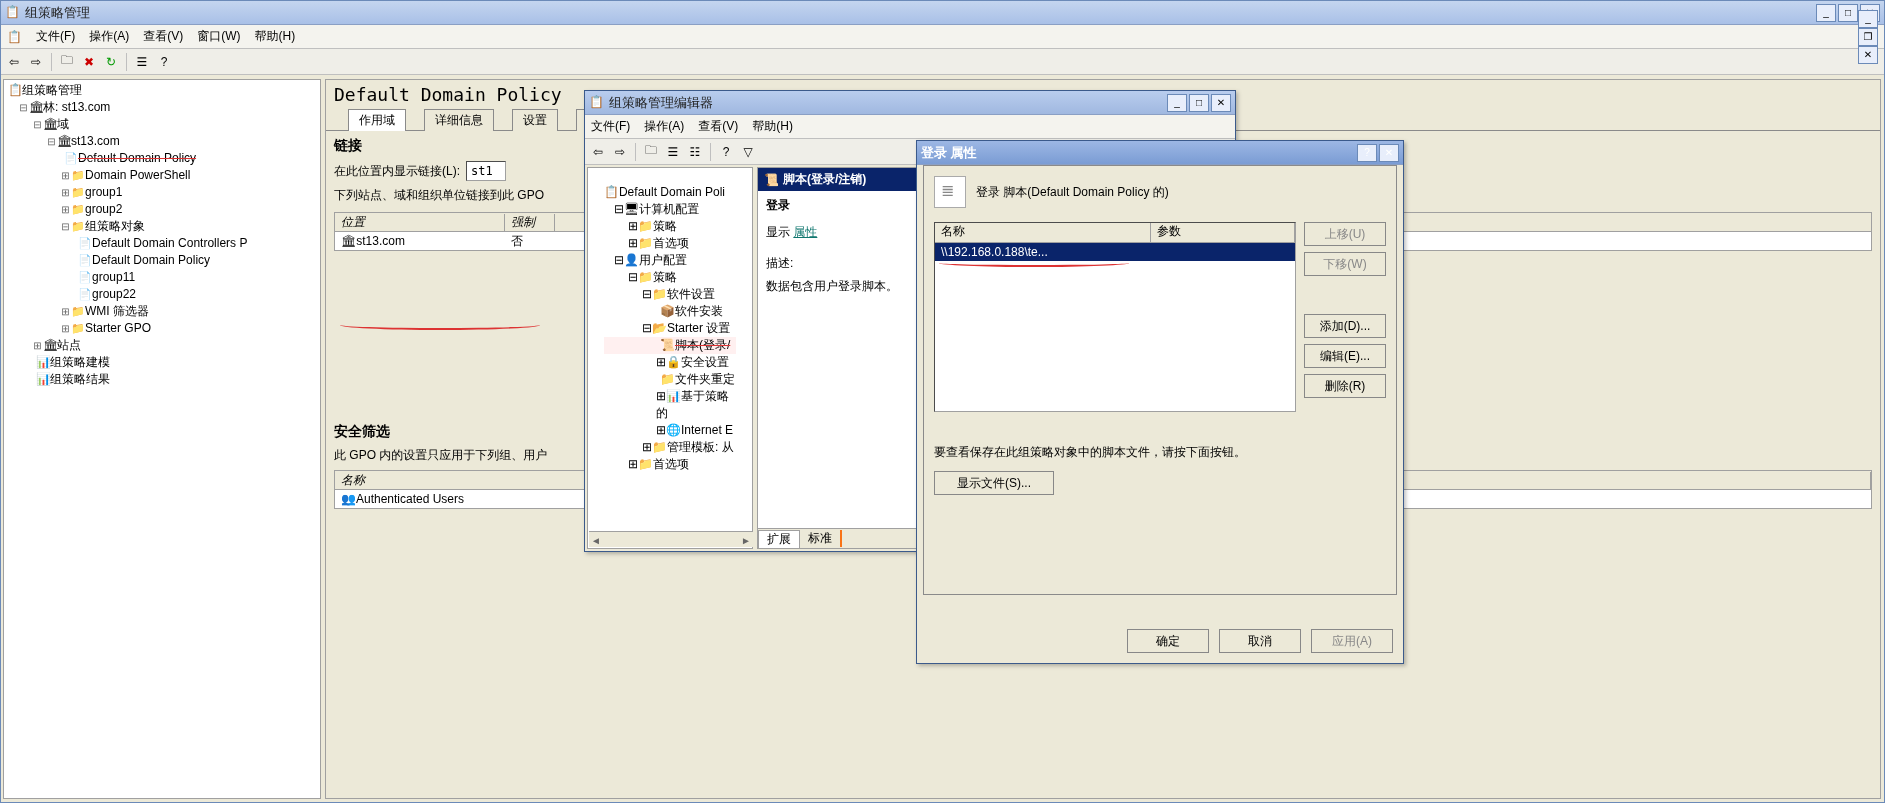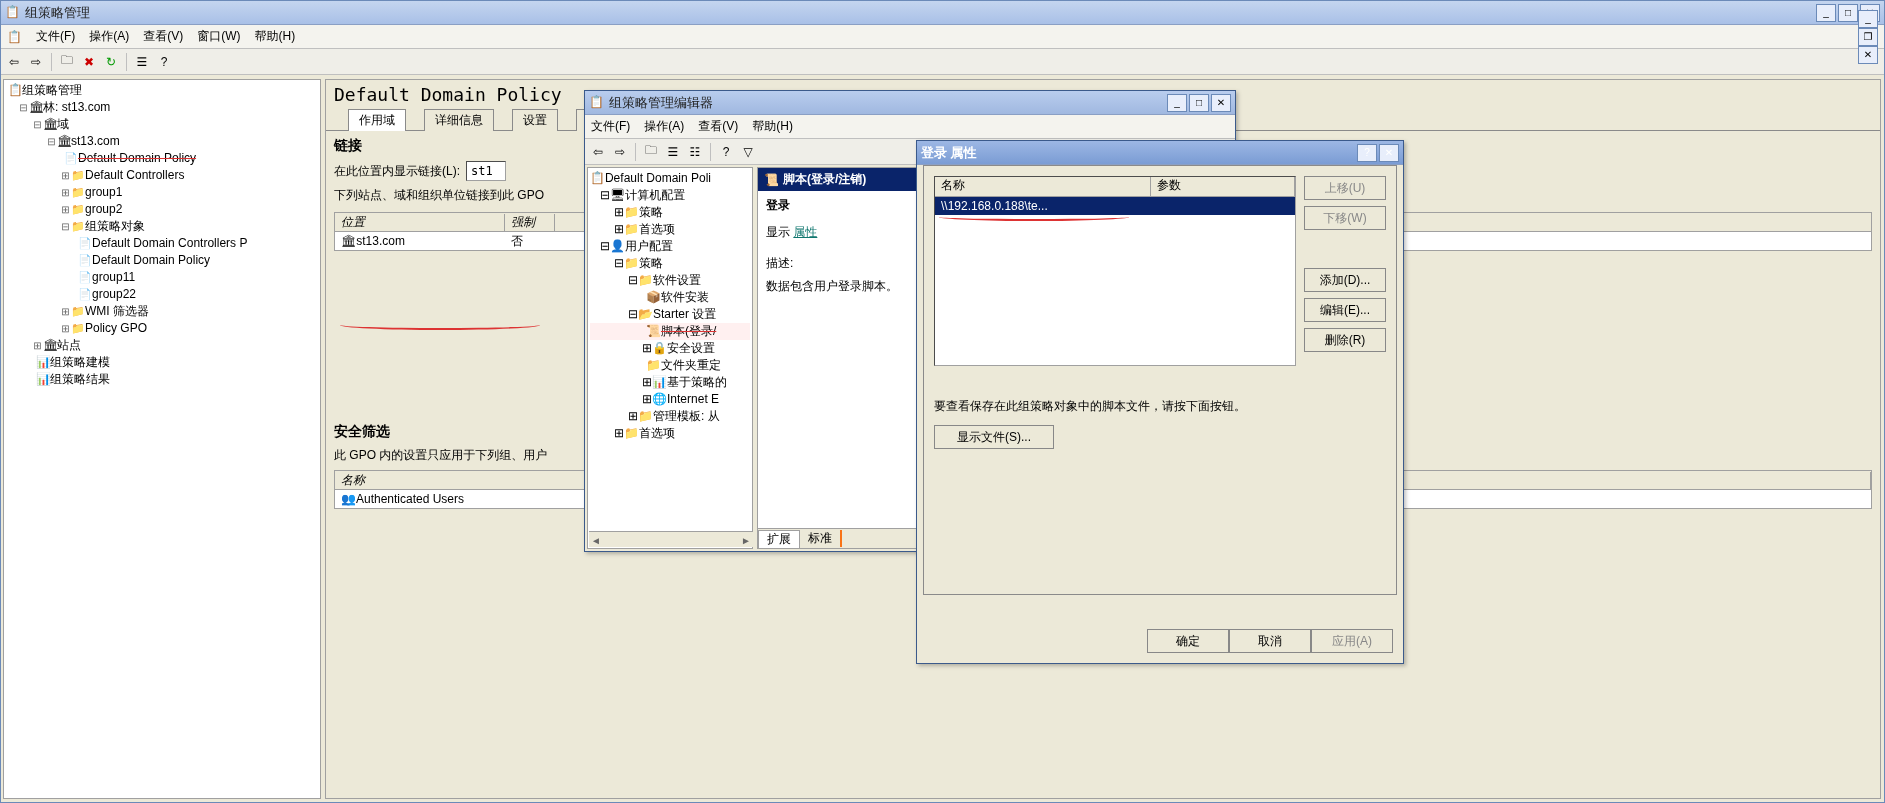--- a/index.html
+++ b/index.html
@@ -38,21 +38,21 @@
 .grid-head div { padding: 0 6px; border-right: 1px solid #a0a0a0; font-style: italic; }
 .grid-body { border: 1px solid #a0a0a0; border-top: none; background: #fff; min-height: 18px; }
 .grid-row { display: flex; height: 18px; align-items: center; }
 .grid-row div { padding: 0 6px; }
 input.flat { border: 1px inset #a0a0a0; background: #fff; height: 20px; padding: 0 4px; font-family: monospace; }
 
 
 .editor-window { position: absolute; left: 584px; top: 90px; width: 652px; height: 462px; background: #ece9d8; border: 1px solid #3b5a8b; box-shadow: 2px 2px 4px rgba(0,0,0,.25); }
 .editor-window .titlebar { background: linear-gradient(#b9cdee,#a0b8e0); }
 .editor-body { position: absolute; left: 2px; top: 76px; right: 2px; bottom: 2px; display: flex; }
-.editor-tree { width: 166px; background: #fff; border: 1px solid #a0a0a0; overflow: hidden; font-family: SimSun, monospace; font-size: 13px; padding: 2px; line-height: 17px; }
+.editor-tree { width: 166px; background: #fff; border: 1px solid #a0a0a0; overflow: hidden; font-family: SimSun, monospace; font-size: 13px; padding: 16px; line-height: 17px; }
 .editor-sep { width: 4px; background: #ece9d8; }
 .editor-detail { flex: 1; background: #fff; border: 1px solid #a0a0a0; padding: 0; display: flex; flex-direction: column; }
 .detail-header { background: #0a246a; color: #fff; padding: 3px 6px; font-weight: bold; display: flex; align-items: center; gap: 4px; }
 .detail-body { padding: 6px 8px; font-size: 13px; }
 .detail-body .sub { font-weight: bold; margin-bottom: 10px; }
 .detail-body .row { margin-bottom: 6px; }
 .detail-body a { color: #0f766e; text-decoration: underline; }
 .detail-tabs { margin-top: auto; border-top: 1px solid #a0a0a0; height: 20px; display: flex; align-items: center; background: #ece9d8; }
 .detail-tabs span { padding: 0 8px; border-right: 2px solid #f97316; }
 .detail-tabs .act { background: #fff; border: 1px solid #a0a0a0; border-bottom: none; }
@@ -75,21 +75,21 @@
 .propdlg .listbox { flex: 1; border: 1px inset #a0a0a0; background: #fff; height: 190px; }
 .propdlg .lb-head { display: flex; background: #ece9d8; border-bottom: 1px solid #a0a0a0; height: 20px; }
 .propdlg .lb-head div { padding: 0 6px; border-right: 1px solid #a0a0a0; }
 .propdlg .lb-row { height: 18px; display: flex; align-items: center; background: #0a246a; color: #fff; font-family: monospace; }
 .propdlg .btncol { display: flex; flex-direction: column; gap: 6px; }
 .propdlg button, .btnrow button { width: 82px; height: 24px; border: 1px solid #888; background: #ece9d8; }
 .propdlg button:disabled { color: #888; }
 .propdlg .btncol .spacer { height: 26px; }
 .propdlg .note { margin-top: 32px; }
 .propdlg .showfiles { margin-top: 10px; width: 120px; }
-.btnrow { position: absolute; right: 10px; bottom: 10px; display: flex; }
+.btnrow { position: absolute; right: 10px; bottom: 10px; display: flex; gap: 10px; }
 
 
 .ic-folder::before { content:"📁"; font-size:11px; }
 .ic-gpo::before { content:"📄"; font-size:11px; }
 
 
 .anno { position:absolute; border-bottom: 2px solid #d33; border-radius: 0 0 60% 60%; pointer-events:none; }
 </style>
 </head>
 <body>
@@ -132,30 +132,30 @@
     <div class="tbtn">?</div>
   </div>
 
   <div class="left-pane">
     <div class="tree">
       <div class="node"><span class="ic">📋</span><span>组策略管理</span></div>
       <div class="node" style="padding-left:10px"><span class="glyph">⊟</span><span class="ic">🏛</span><span>林: st13.com</span></div>
       <div class="node" style="padding-left:24px"><span class="glyph">⊟</span><span class="ic">🏛</span><span>域</span></div>
       <div class="node" style="padding-left:38px"><span class="glyph">⊟</span><span class="ic">🏛</span><span>st13.com</span></div>
       <div class="node" style="padding-left:56px"><span class="ic ic-gpo"></span><span class="strike">Default Domain Policy</span></div>
-      <div class="node" style="padding-left:52px"><span class="glyph">⊞</span><span class="ic ic-folder"></span><span>Default Controllers</span></div>
+      <div class="node" style="padding-left:52px"><span class="glyph">⊞</span><span class="ic ic-folder"></span><span>Domain PowerShell</span></div>
       <div class="node" style="padding-left:52px"><span class="glyph">⊞</span><span class="ic ic-folder"></span><span>group1</span></div>
       <div class="node" style="padding-left:52px"><span class="glyph">⊞</span><span class="ic ic-folder"></span><span>group2</span></div>
       <div class="node" style="padding-left:52px"><span class="glyph">⊟</span><span class="ic ic-folder"></span><span>组策略对象</span></div>
       <div class="node" style="padding-left:70px"><span class="ic ic-gpo"></span><span>Default Domain Controllers P</span></div>
       <div class="node" style="padding-left:70px"><span class="ic ic-gpo"></span><span>Default Domain Policy</span></div>
       <div class="node" style="padding-left:70px"><span class="ic ic-gpo"></span><span>group11</span></div>
       <div class="node" style="padding-left:70px"><span class="ic ic-gpo"></span><span>group22</span></div>
       <div class="node" style="padding-left:52px"><span class="glyph">⊞</span><span class="ic ic-folder"></span><span>WMI 筛选器</span></div>
-      <div class="node" style="padding-left:52px"><span class="glyph">⊞</span><span class="ic ic-folder"></span><span>Policy GPO</span></div>
+      <div class="node" style="padding-left:52px"><span class="glyph">⊞</span><span class="ic ic-folder"></span><span>Starter GPO</span></div>
       <div class="node" style="padding-left:24px"><span class="glyph">⊞</span><span class="ic">🏛</span><span>站点</span></div>
       <div class="node" style="padding-left:28px"><span class="ic">📊</span><span>组策略建模</span></div>
       <div class="node" style="padding-left:28px"><span class="ic">📊</span><span>组策略结果</span></div>
     </div>
   </div>
 
   <div class="right-pane">
     <div class="rp-title">Default Domain Policy</div>
     <div class="tabstrip">
       <div class="tab active">作用域</div>
@@ -273,20 +273,24 @@
   <div class="titlebar">
     <span class="title">登录 属性</span>
     <div class="win-buttons">
       <div class="win-btn">?</div>
       <div class="win-btn">✕</div>
     </div>
   </div>
 
 
   <div class="panel">
+    <div class="iconrow">
+      <div class="doc-ico"></div>
+      <span>登录 脚本(Default Domain Policy 的)</span>
+    </div>
 
     <div class="listframe">
       <div class="listbox">
         <div class="lb-head">
           <div style="width:60%">名称</div>
           <div style="width:40%">参数</div>
         </div>
         <div class="lb-row">
           <div style="padding:0 6px">\\192.168.0.188\te...</div>
         </div>

